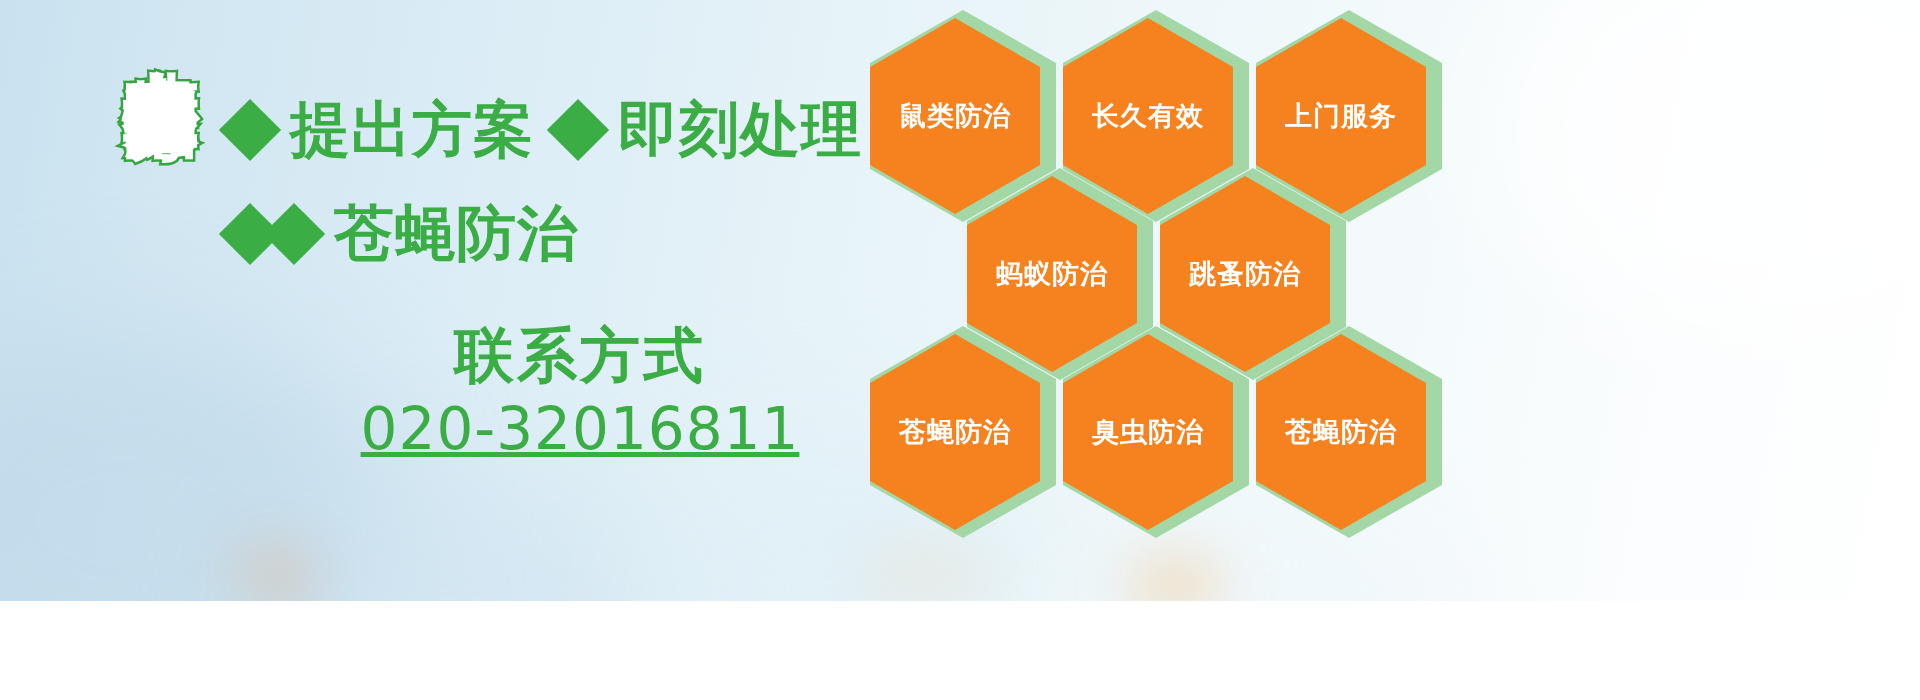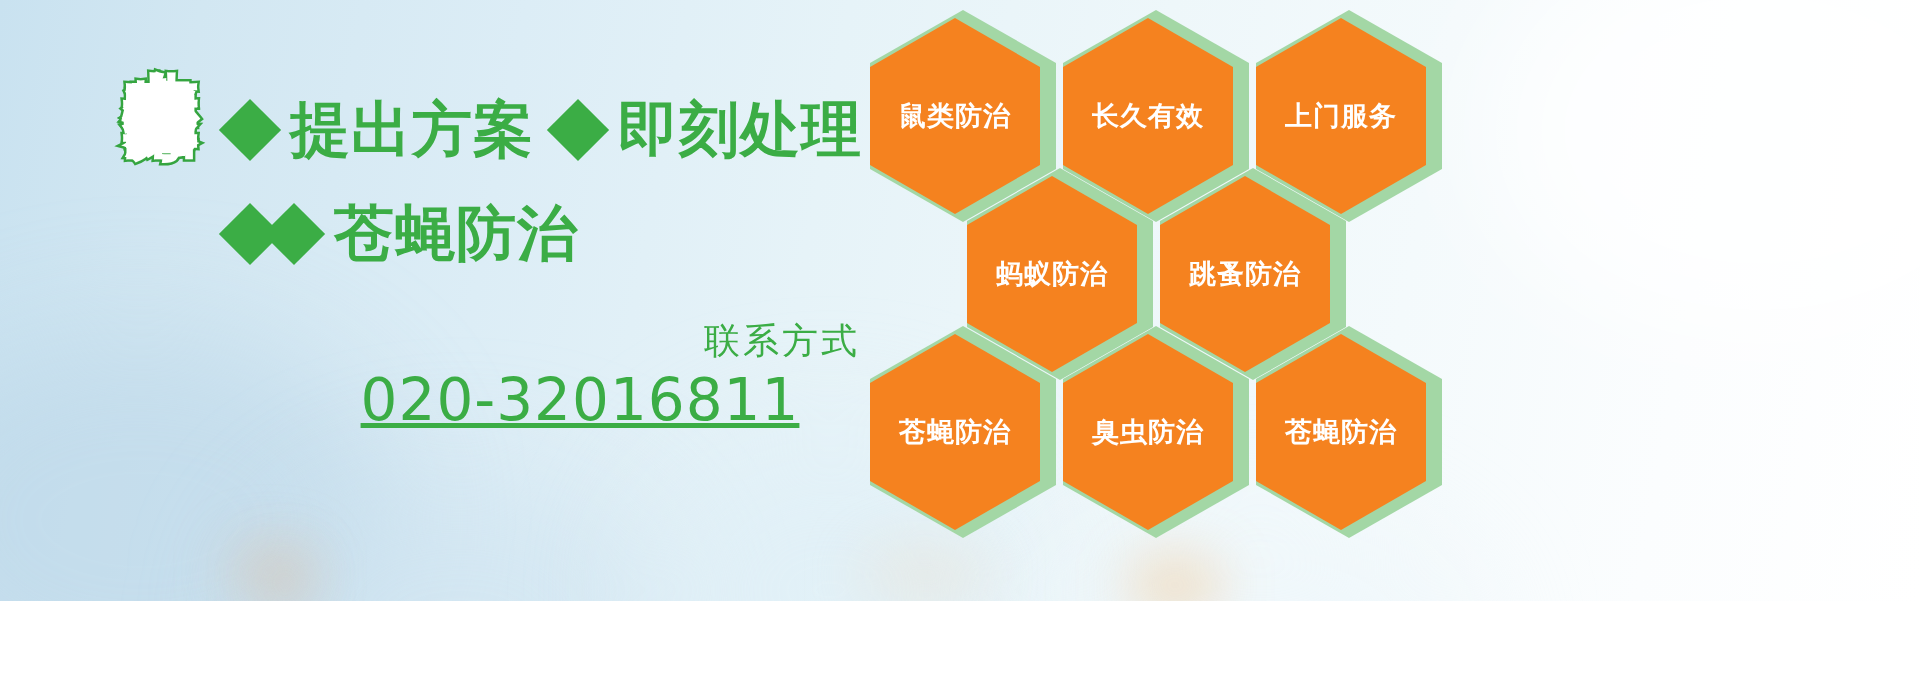--- a/index.html
+++ b/index.html
@@ -111,26 +111,25 @@
   
   #contact {
     position: absolute;
     left: 300px;
     top: 320px;
     width: 560px;
     text-align: center;
     color: #3bad45;
   }
   #contact-heading {
-    font-size: 36px;
-    font-weight: normal;
+    font-size: 60px;
+    font-weight: bold;
     letter-spacing: 3px;
     line-height: 1.18;
     font-family: "DejaVu Sans", "Liberation Sans", sans-serif;
-    text-align: right;
   }
   .phone {
     font-size: 58px;
     font-weight: normal;
     letter-spacing: 1px;
     line-height: 1.32;
     font-family: "DejaVu Sans", "Liberation Sans", sans-serif;
     text-decoration: underline;
   }
 

